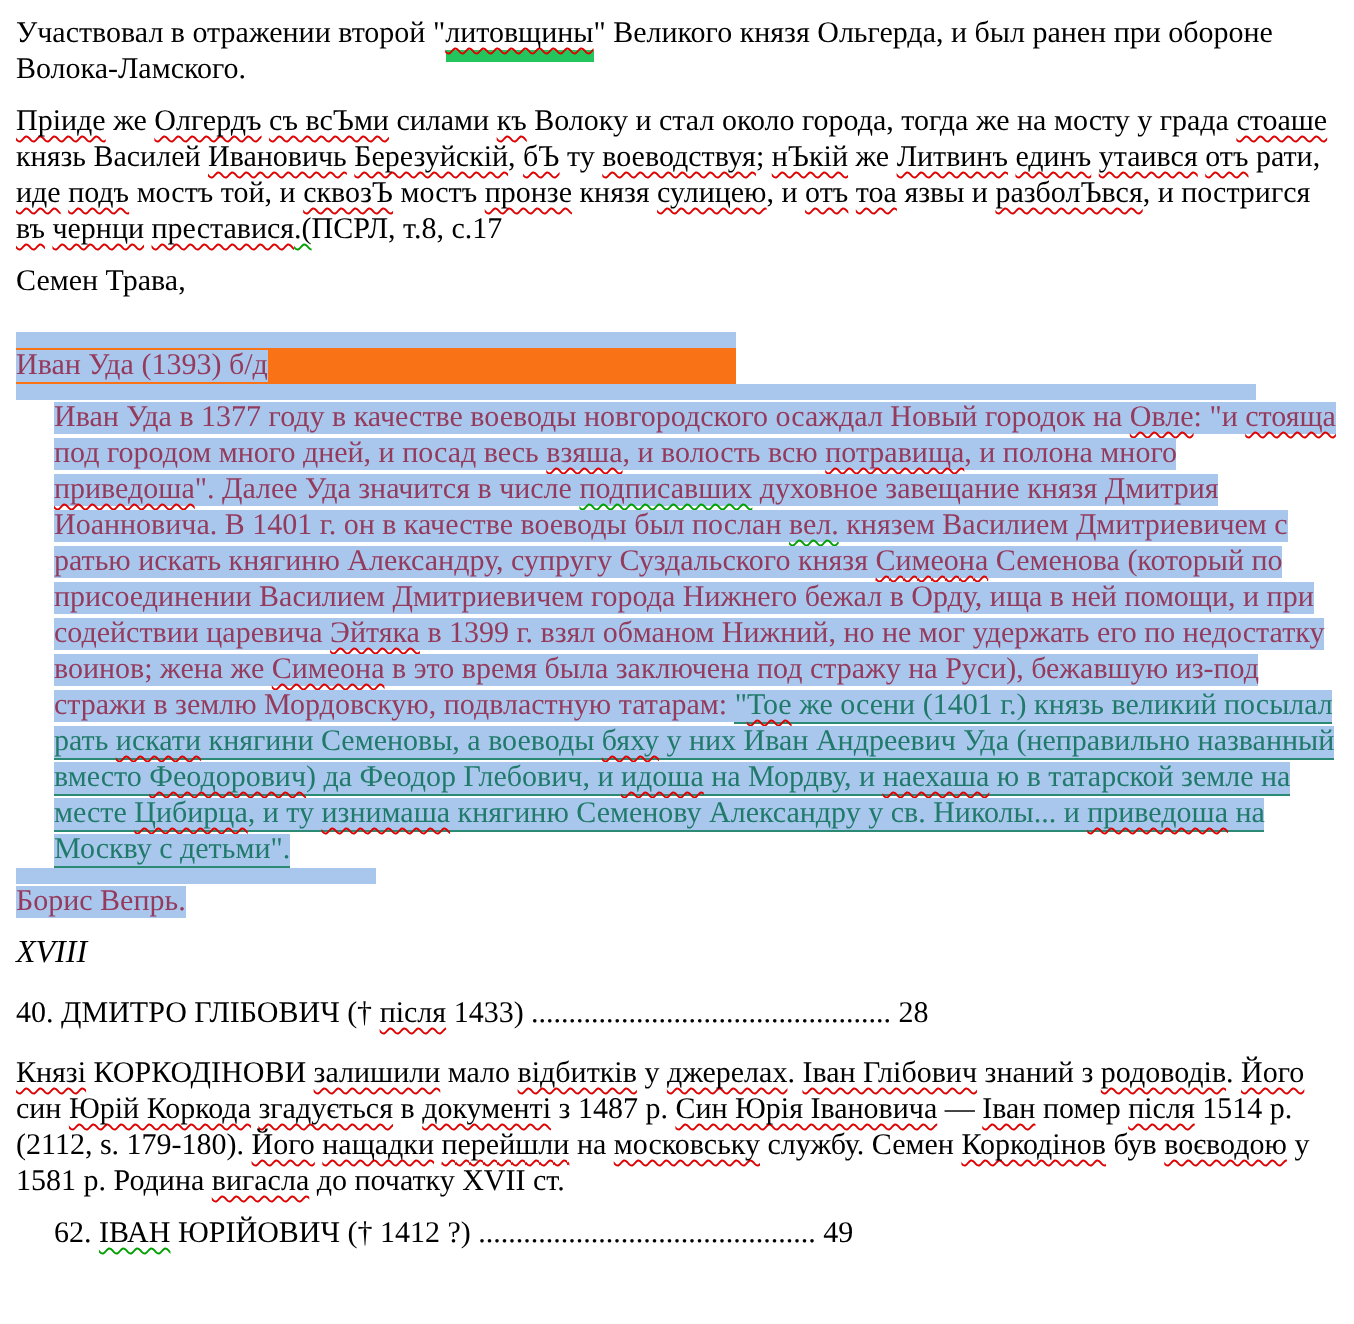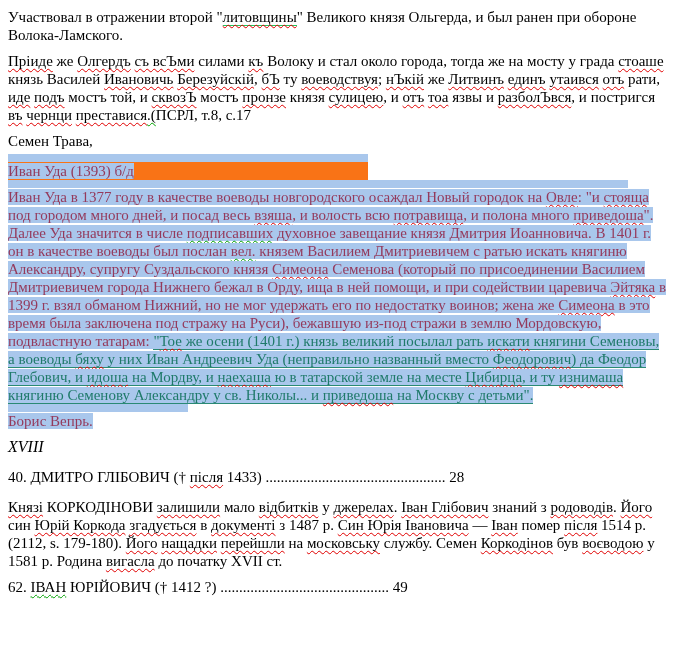--- a/index.html
+++ b/index.html
@@ -3,31 +3,31 @@
 <meta charset="utf-8">
 <style>
   html,body{margin:0;padding:0;background:#ffffff;}
   .page{
     width:677px;height:662px;box-sizing:border-box;padding:8px 8px 0 8px;
     font-family:"Liberation Serif","DejaVu Serif",serif;
     font-size:15px;line-height:18px;color:#000;overflow:hidden;background:#fff;
   }
   .page p{margin:0 0 8px 0;}
   .page p.item{margin:0 0 12px 0;}
-  .page p.mb4{margin-bottom:4px;}
-  .page p.mb0{margin-bottom:0;}
+  .page p.mb4{margin-bottom:16px;}
+  .page p.mb0{margin-bottom:0;margin-left:19px;}
   .page p.xviii{font-weight:normal;font-style:italic;font-size:16px;margin:8px 0 12px 0;}
   
   .sp{text-decoration-line:underline;text-decoration-style:wavy;text-decoration-color:#e00000;
       text-decoration-thickness:1px;text-underline-offset:2px;text-decoration-skip-ink:none;}
   
   .gr{text-decoration-line:underline;text-decoration-style:wavy;text-decoration-color:#00a000;
       text-decoration-thickness:1px;text-underline-offset:2px;text-decoration-skip-ink:none;}
   
-  .u{border-bottom:1px solid #22c55e;}
+  .u{border-bottom:6px solid #22c55e;}
   
   .sel{background:#a9c7ec;color:#943a5c;}
   
   .q{color:#1f7a6a;border-bottom:1px solid #2a8a74;}
   .sel.q{color:#1f7a6a;}
   
   p.selline{width:360px;background:#f97316;margin:0;}
   
   .band{background:#a9c7ec;}
   .b1{width:360px;height:8px;}

